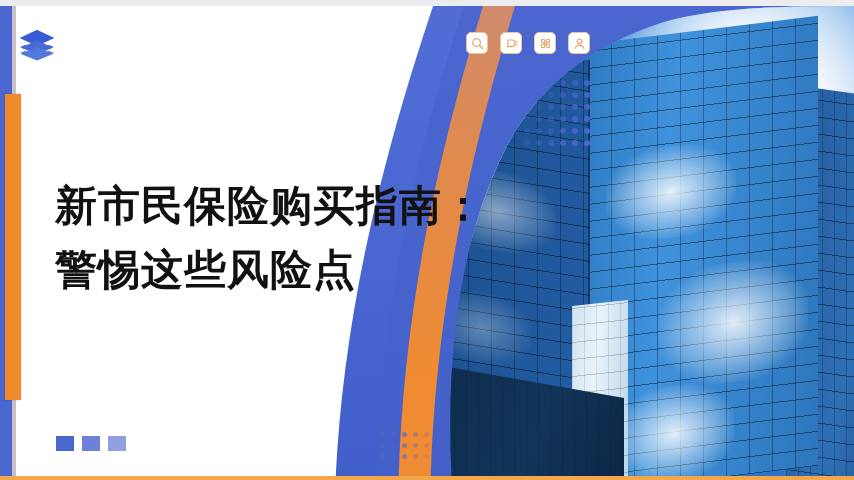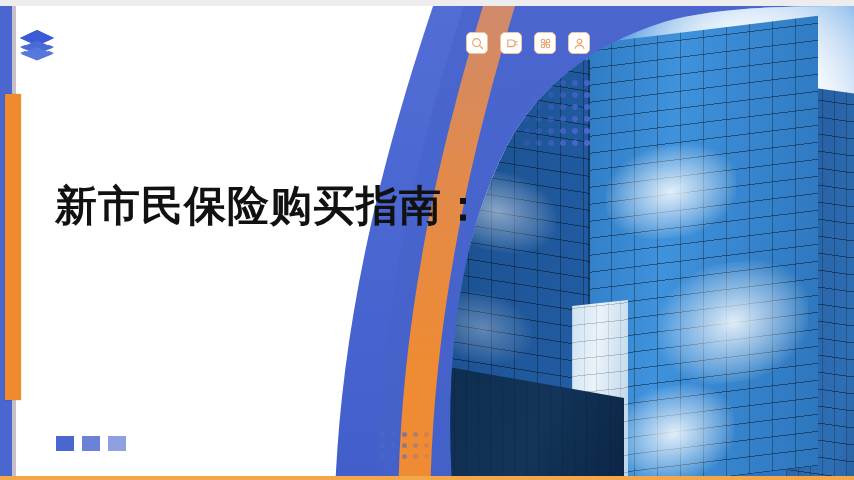--- a/index.html
+++ b/index.html
@@ -320,20 +320,21 @@
       <i style="opacity:.32"></i>
         <i style="opacity:.44"></i>
         <i style="opacity:.58"></i>
         <i style="opacity:.76"></i>
         <i style="opacity:.92"></i>
         <i style="opacity:1"></i>
     </div>
 
     <div class="title">
       <div class="line">新市民保险购买指南：</div>
+      <div class="line">警惕这些风险点</div>
     </div>
 
     <div class="squares">
       <i style="opacity:1"></i>
         <i style="opacity:.82"></i>
         <i style="opacity:.62"></i>
     </div>
 
     <div class="dots-low">
       <i style="opacity:.95"></i>

